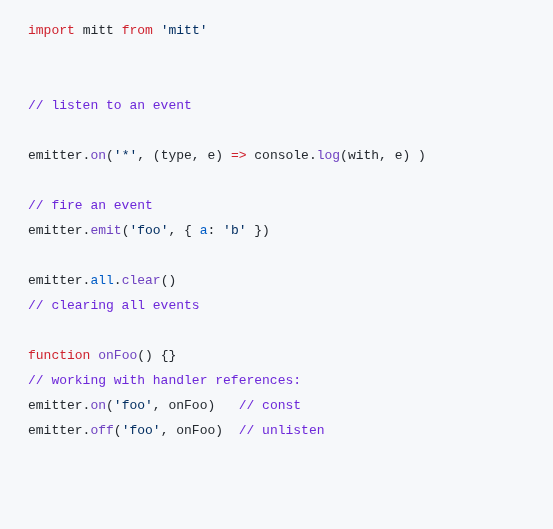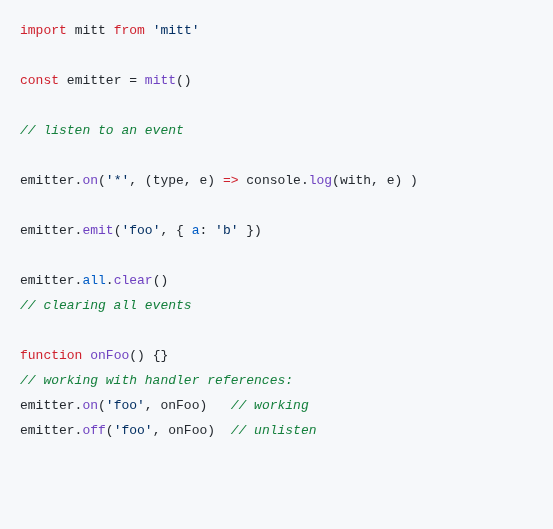--- a/index.html
+++ b/index.html
@@ -5,49 +5,49 @@
   body {
     margin: 0;
     padding: 0;
     background: #fff;
     font-family: "SFMono-Regular", Consolas, "Liberation Mono", Menlo, monospace;
     font-size: 13px;
     line-height: 25px;
   }
   .code-block {
     background: #f6f8fa;
-    padding: 18px 20px 20px 20px;
+    padding: 18px 20px 20px 28px;
     width: 553px;
     height: 529px;
     box-sizing: border-box;
     color: #24292f;
   }
   .line { white-space: pre; }
   .kw { color: #cf222e; }     
   .fn { color: #6f42c1; }
   .str { color: #032f62; }    
-  .com { color: #15803d; font-style: italic; }    
+  .com { color: #6d28d9; }    
   .op { color: #cf222e; }     
   .attr { color: #005cc5; }
   .plain { color: #24292f; }
 </style>
 </head>
 <body>
 
 <div class="code-block">
 <div class="line"><span class="kw">import</span><span class="plain"> </span><span class="plain">mitt</span><span class="plain"> </span><span class="kw">from</span><span class="plain"> </span><span class="str">'mitt'</span></div>
 <div class="line">&nbsp;</div>
-<div class="line"><span class="kw">const</span><span class="plain"> </span><span class="plain">emitter</span><span class="plain"> = </span><span class="fn">mitt</span><span class="plain">()</span></div>
 <div class="line">&nbsp;</div>
 <div class="line"><span class="com">// listen to an event</span></div>
 <div class="line">&nbsp;</div>
 <div class="line"><span class="plain">emitter.</span><span class="fn">on</span><span class="plain">(</span><span class="str">'*'</span><span class="plain">, (type, e) </span><span class="op">=&gt;</span><span class="plain"> console.</span><span class="fn">log</span><span class="plain">(with, e) )</span></div>
 <div class="line">&nbsp;</div>
+<div class="line"><span class="com">// fire an event</span></div>
 <div class="line"><span class="plain">emitter.</span><span class="fn">emit</span><span class="plain">(</span><span class="str">'foo'</span><span class="plain">, { </span><span class="attr">a</span><span class="plain">: </span><span class="str">'b'</span><span class="plain"> })</span></div>
 <div class="line">&nbsp;</div>
 <div class="line"><span class="plain">emitter.</span><span class="attr">all</span><span class="plain">.</span><span class="fn">clear</span><span class="plain">()</span></div>
 <div class="line"><span class="com">// clearing all events</span></div>
 <div class="line">&nbsp;</div>
 <div class="line"><span class="kw">function</span><span class="plain"> </span><span class="fn">onFoo</span><span class="plain">() {}</span></div>
 <div class="line"><span class="com">// working with handler references:</span></div>
-<div class="line"><span class="plain">emitter.</span><span class="fn">on</span><span class="plain">(</span><span class="str">'foo'</span><span class="plain">, onFoo)   </span><span class="com">// working</span></div>
+<div class="line"><span class="plain">emitter.</span><span class="fn">on</span><span class="plain">(</span><span class="str">'foo'</span><span class="plain">, onFoo)   </span><span class="com">// const</span></div>
 <div class="line"><span class="plain">emitter.</span><span class="fn">off</span><span class="plain">(</span><span class="str">'foo'</span><span class="plain">, onFoo)  </span><span class="com">// unlisten</span></div>
 </div>
 
 </body></html>

